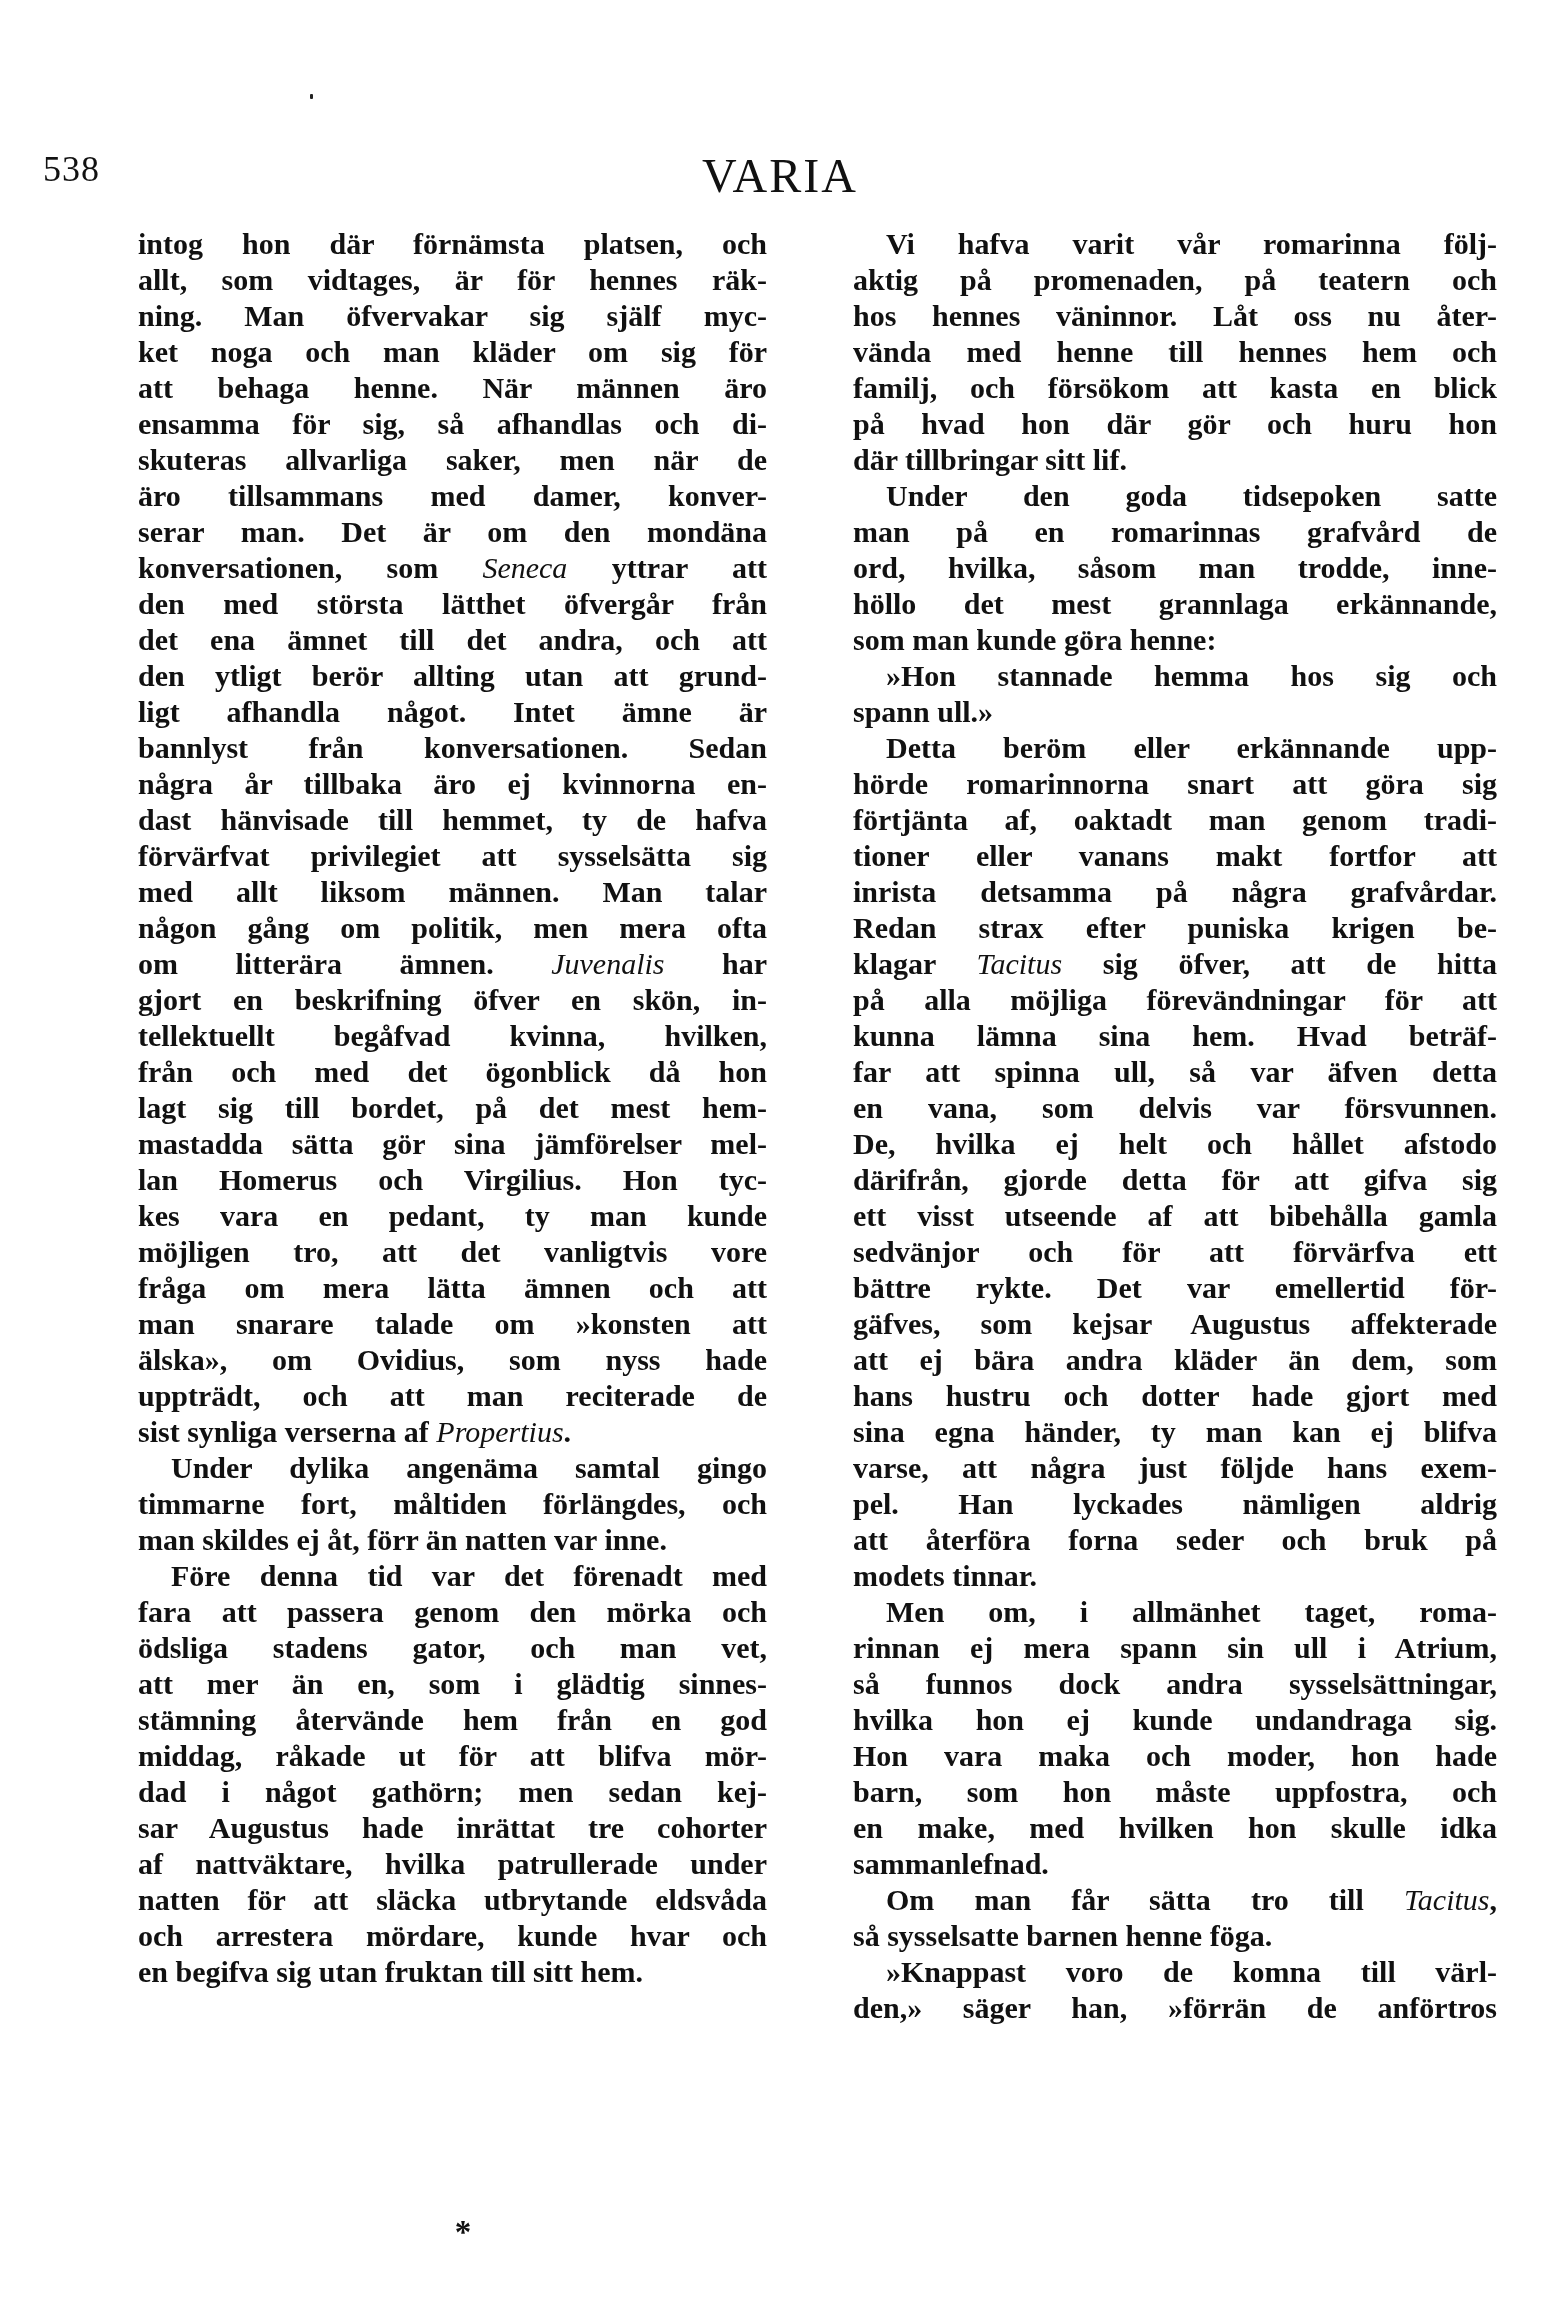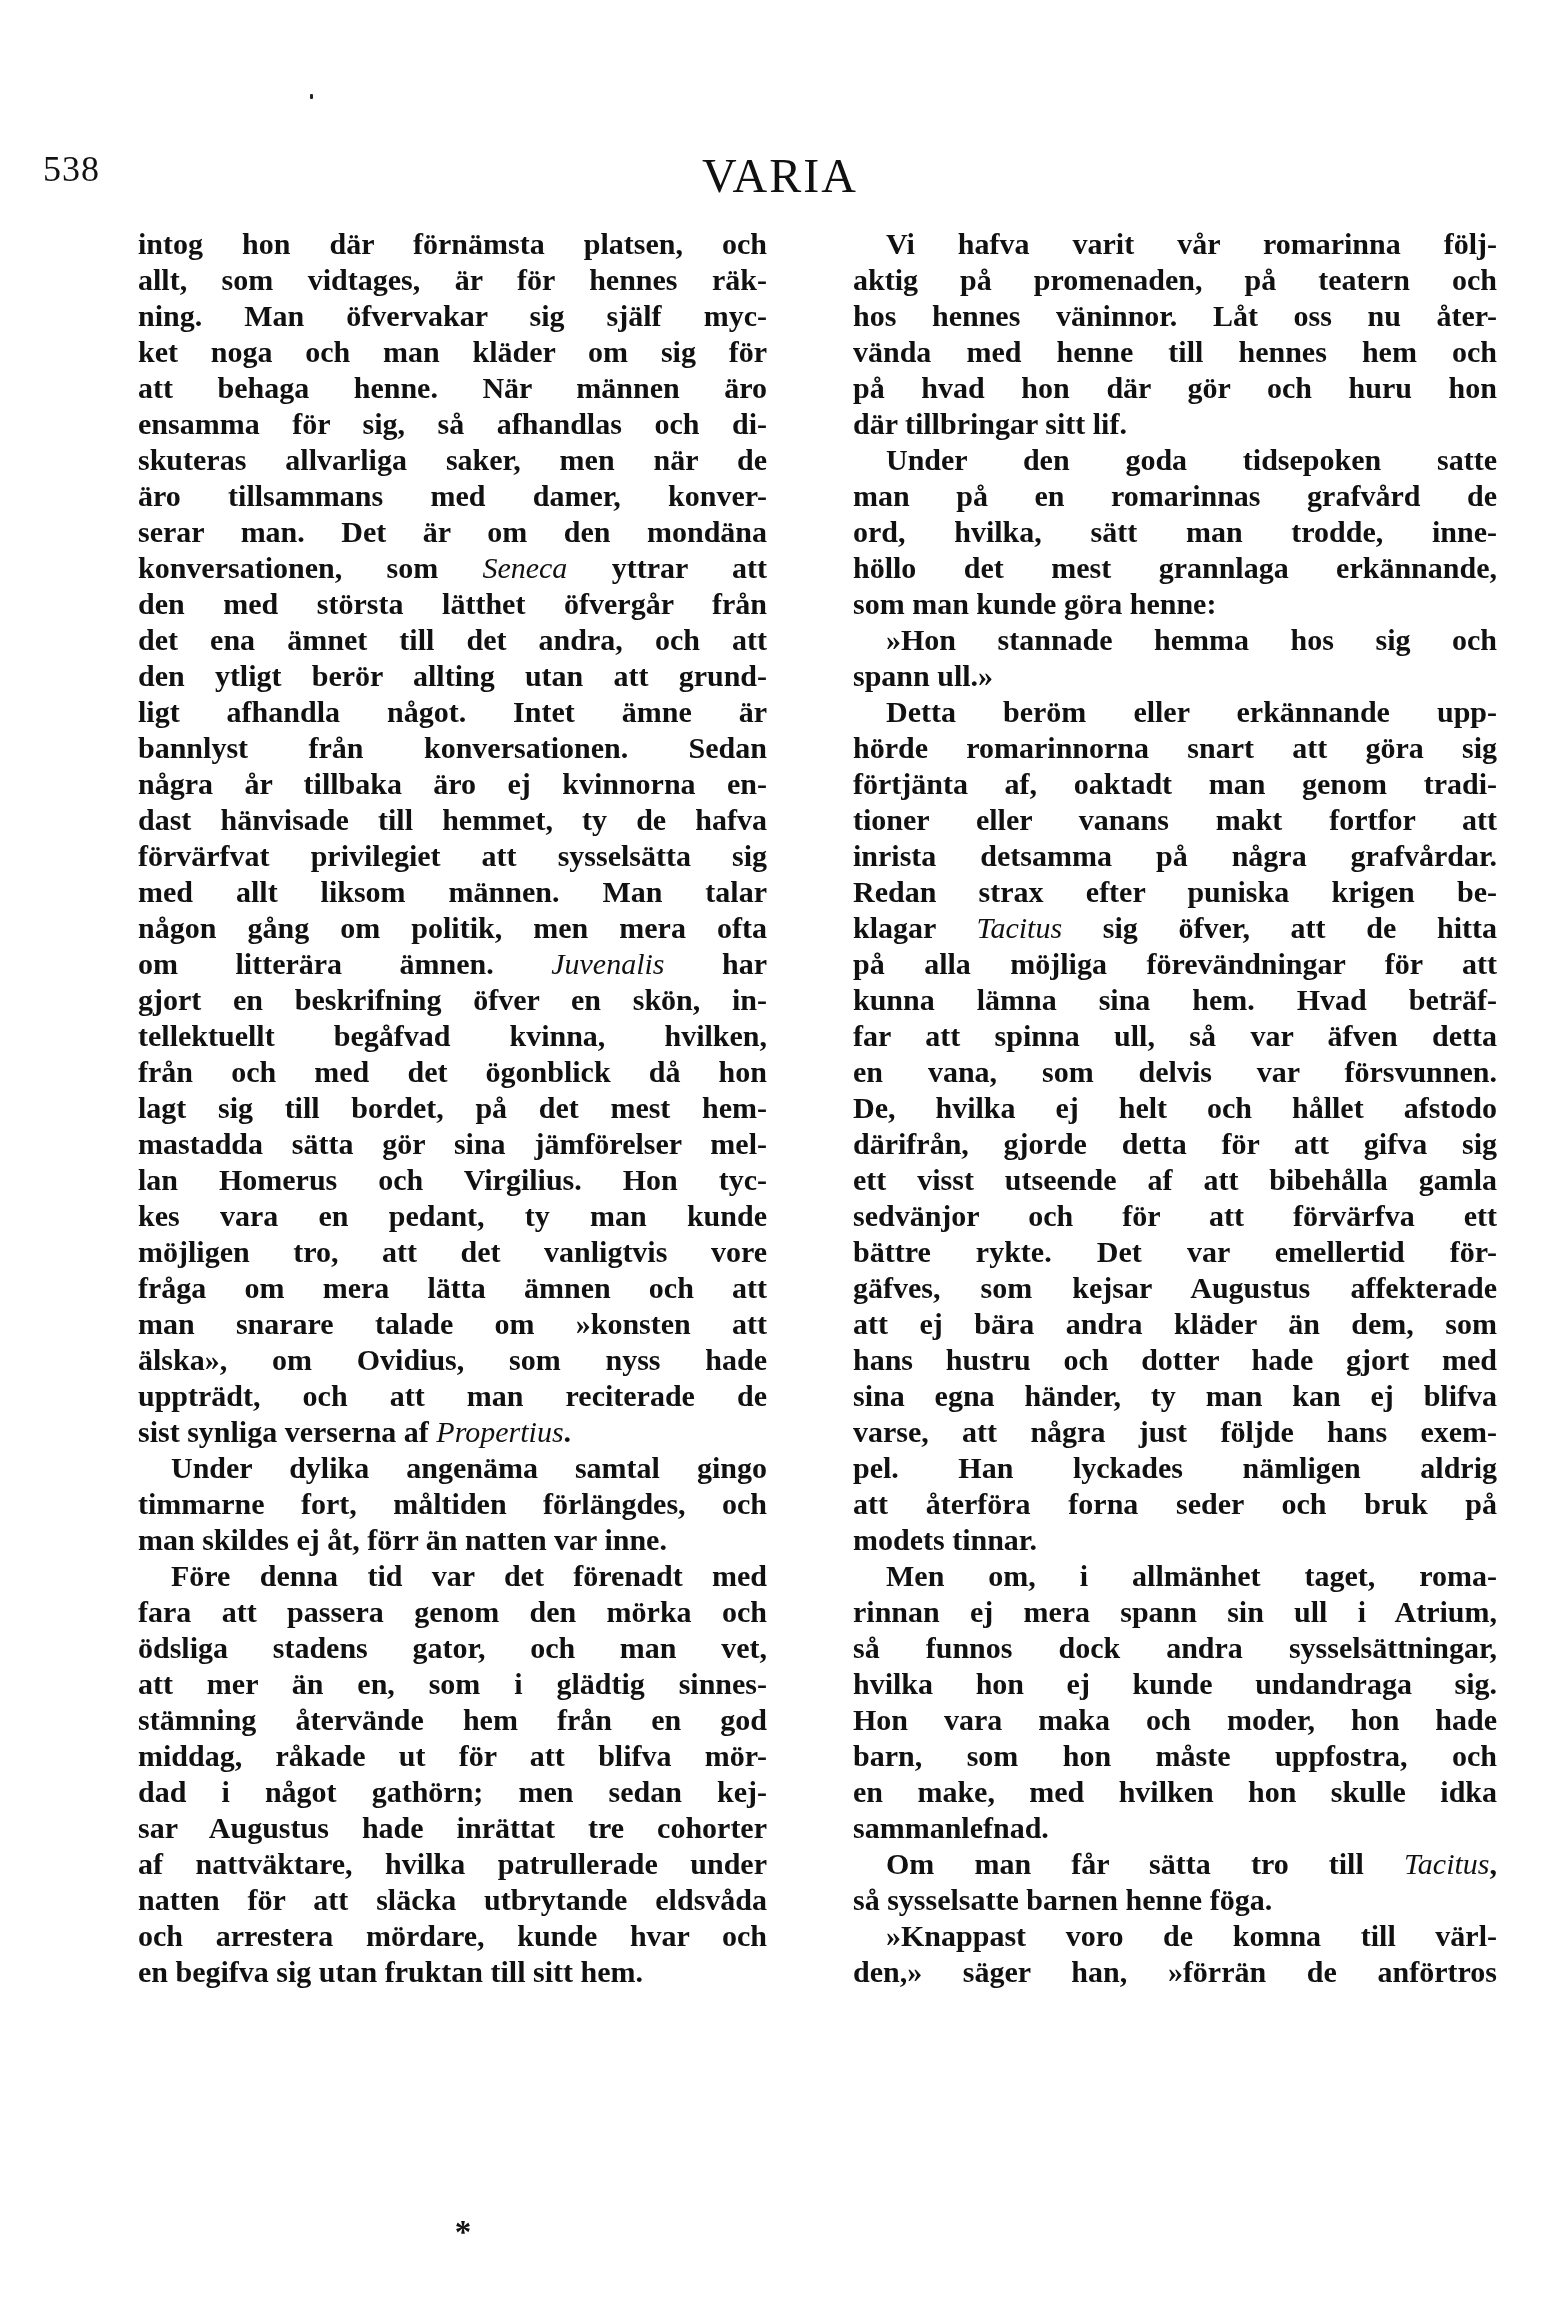--- a/index.html
+++ b/index.html
@@ -76,25 +76,26 @@
       <div class="line">af nattväktare, hvilka patrullerade under</div>
       <div class="line">natten för att släcka utbrytande eldsvåda</div>
       <div class="line">och arrestera mördare, kunde hvar och</div>
       <div class="line last">en begifva sig utan fruktan till sitt hem.</div>
     </div>
   <div class="column col-right" id="col-right">
       <div class="line indent">Vi hafva varit vår romarinna följ-</div>
       <div class="line">aktig på promenaden, på teatern och</div>
       <div class="line">hos hennes väninnor. Låt oss nu åter-</div>
       <div class="line">vända med henne till hennes hem och</div>
+      <div class="line">familj, och försökom att kasta en blick</div>
       <div class="line">på hvad hon där gör och huru hon</div>
       <div class="line last">där tillbringar sitt lif.</div>
       <div class="line indent">Under den goda tidsepoken satte</div>
       <div class="line">man på en romarinnas grafvård de</div>
-      <div class="line">ord, hvilka, sätt man trodde, inne-</div>
+      <div class="line">ord, hvilka, såsom man trodde, inne-</div>
       <div class="line">höllo det mest grannlaga erkännande,</div>
       <div class="line last">som man kunde göra henne:</div>
       <div class="line indent">»Hon stannade hemma hos sig och</div>
       <div class="line last">spann ull.»</div>
       <div class="line indent">Detta beröm eller erkännande upp-</div>
       <div class="line">hörde romarinnorna snart att göra sig</div>
       <div class="line">förtjänta af, oaktadt man genom tradi-</div>
       <div class="line">tioner eller vanans makt fortfor att</div>
       <div class="line">inrista detsamma på några grafvårdar.</div>
       <div class="line">Redan strax efter puniska krigen be-</div>

